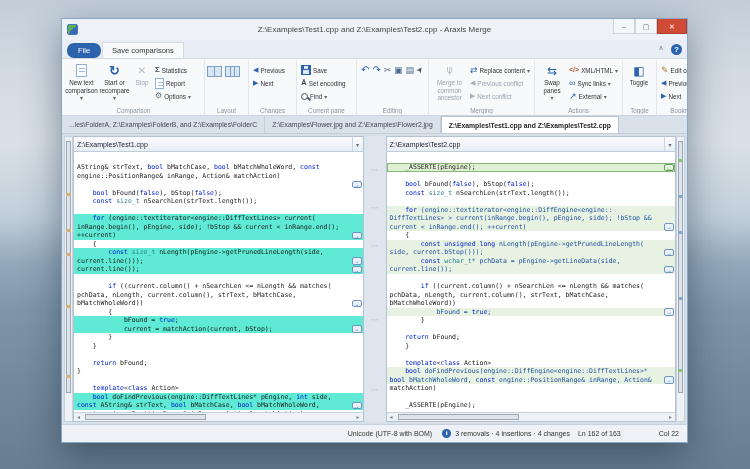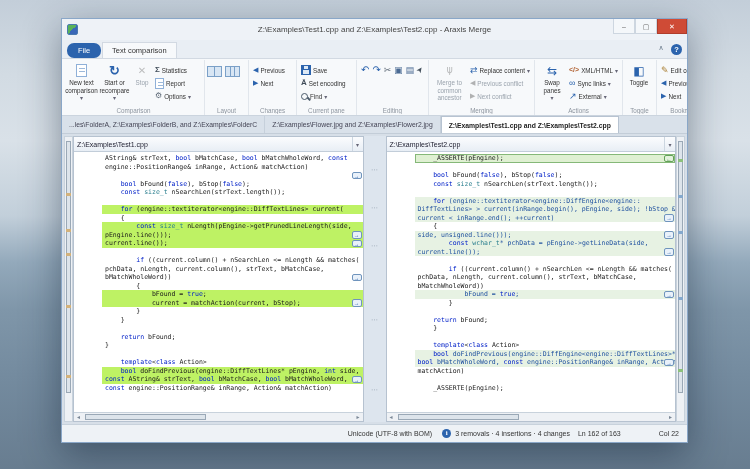--- a/index.html
+++ b/index.html
@@ -93,23 +93,23 @@
   
   .editor { flex:1 1 auto; display:flex; background:#d7dfe8; padding:2px; min-height:0; }
   .vscroll { flex:0 0 9px; background:#eef1f5; border:1px solid #c8d2dc; position:relative; }
   .vthumb { position:absolute; left:1px; right:1px; border:1px solid #9aa8b6; background:#dde4eb; }
   .ovmark { position:absolute; left:1px; right:1px; height:3px; }
   .mk-tan { background:#d3b27c; } .mk-grn { background:#8cc07c; } .mk-blu { background:#85a8cc; }
 
   .pane { flex:1 1 0; min-width:0; display:flex; flex-direction:column; border:1px solid #b6c2d0; background:#fff; }
   .pane-header { flex:0 0 15px; display:flex; align-items:center; background:linear-gradient(#fbfcfe,#e8eef5); border-bottom:1px solid #c2cdd9; font-size:7px; color:#223; padding-left:3px; }
   .hdr-dd { margin-left:auto; width:11px; height:100%; display:flex; align-items:center; justify-content:center; border-left:1px solid #ccd6e0; }
-  .code { flex:1 1 auto; overflow:hidden; padding-top:2px; font-family:"DejaVu Sans Mono",monospace; font-size:6.5px; line-height:8.5px; color:#1a1a1a;margin-left:28px; }
+  .code { flex:1 1 auto; overflow:hidden; padding-top:11px; font-family:"DejaVu Sans Mono",monospace; font-size:6.5px; line-height:8.5px; color:#1a1a1a; }
   .cl { height:8.5px; white-space:pre; position:relative; padding:0 14px 0 3px; overflow:hidden; }
-  .chg  { background:#bef264; }
+  .chg  { background:#5eead4; }
   .chgR { background:#e7f2e3; color:#1d4f9e; }
   .ins  { background:#dff0d2; box-shadow:inset 0 0 0 1px #85b878; }
   .kw { color:#0020c8; } .ty { color:#2b7f8f; }
   .mk { position:absolute; right:1px; top:0.5px; width:10px; height:7.5px; border-radius:2px; font-size:5.5px; line-height:7px; text-align:center; font-family:"Liberation Sans",sans-serif; }
   .mk-b2 { border:1px solid #6f94bd; background:#e9f1fa; color:#2b63ad; }
   .mk-g2 { border:1px solid #63a258; background:#e3f2dc; color:#2f7d2f; }
   .hscroll { flex:0 0 9px; border-top:1px solid #c8d2dc; background:#eef1f5; position:relative; }
   .harr { position:absolute; top:0; bottom:0; width:9px; color:#7a8796; font-size:6px; text-align:center; line-height:8px; }
   .harr.l { left:0; } .harr.l::after{content:"◂";} .harr.r { right:0; } .harr.r::after{content:"▸";}
   .hthumb { position:absolute; top:1px; bottom:1px; left:11px; width:42%; border:1px solid #9aa8b6; background:#dde4eb; }
@@ -143,21 +143,21 @@
             <i class="ico g-max"></i>
           </span>
         <span class="wbtn close">
             <i class="ico g-close"></i>
           </span>
       </span>
     </div>
 
     <div class="ribbon-tabs">
       <span class="file-btn">File</span>
-      <span class="rtab">Text comparison</span>
+      <span class="rtab">Save comparisons</span>
       <span class="rt-right">
         <span class="collapse-btn"><i class="ico g-collapse"></i></span>
         <span class="help-btn"><i class="ico g-help"></i></span>
       </span>
     </div>
 
     <div class="ribbon">
 
       <div class="rgroup" style="width:142px">
         <div class="bigbtn">
@@ -358,23 +358,25 @@
             </span>
         </div>
         <div class="code">
             <div class="cl"><span>AString&amp; strText, <span class="kw">bool</span> bMatchCase, <span class="kw">bool</span> bMatchWholeWord, <span class="kw">const</span></span></div>
             <div class="cl"><span>engine::PositionRange&amp; inRange, Action&amp; matchAction)</span></div>
             <div class="cl"><span></span><span class="mk mk-b2">→</span></div>
             <div class="cl"><span>    <span class="kw">bool</span> bFound(<span class="kw">false</span>), bStop(<span class="kw">false</span>);</span></div>
             <div class="cl"><span>    <span class="kw">const</span> <span class="ty">size_t</span> nSearchLen(strText.length());</span></div>
             <div class="cl"><span></span></div>
             <div class="cl chg"><span>    <span class="kw">for</span> (engine::textiterator&lt;engine::DiffTextLines&gt; current(</span></div>
+            <div class="cl chg"><span>inRange.begin(), pEngine, side); !bStop &amp;&amp; current &lt; inRange.end();</span></div>
+            <div class="cl chg"><span>++current)</span><span class="mk mk-b2">→</span></div>
             <div class="cl"><span>    {</span></div>
             <div class="cl chg"><span>        <span class="kw">const</span> <span class="ty">size_t</span> nLength(pEngine-&gt;getPrunedLineLength(side,</span></div>
-            <div class="cl chg"><span>pEngine.line()));</span><span class="mk mk-b2">→</span></div>
+            <div class="cl chg"><span>current.line()));</span><span class="mk mk-b2">→</span></div>
             <div class="cl chg"><span>current.line());</span><span class="mk mk-b2">→</span></div>
             <div class="cl"><span></span></div>
             <div class="cl"><span>        <span class="kw">if</span> ((current.column() + nSearchLen &lt;= nLength &amp;&amp; matches(</span></div>
             <div class="cl"><span>pchData, nLength, current.column(), strText, bMatchCase,</span></div>
             <div class="cl"><span>bMatchWholeWord))</span><span class="mk mk-b2">→</span></div>
             <div class="cl"><span>        {</span></div>
             <div class="cl chg"><span>            bFound = <span class="kw">true</span>;</span></div>
             <div class="cl chg"><span>            current = matchAction(current, bStop);</span><span class="mk mk-b2">→</span></div>
             <div class="cl"><span>        }</span></div>
             <div class="cl"><span>    }</span></div>
@@ -412,21 +414,22 @@
         <div class="code">
             <div class="cl ins"><span>    _ASSERTE(pEngine);</span><span class="mk mk-g2">←</span></div>
             <div class="cl"><span></span></div>
             <div class="cl"><span>    <span class="kw">bool</span> bFound(<span class="kw">false</span>), bStop(<span class="kw">false</span>);</span></div>
             <div class="cl"><span>    <span class="kw">const</span> <span class="ty">size_t</span> nSearchLen(strText.length());</span></div>
             <div class="cl"><span></span></div>
             <div class="cl chgR"><span>    <span class="kw">for</span> (engine::textiterator&lt;engine::DiffEngine&lt;engine::</span></div>
             <div class="cl chgR"><span>DiffTextLines&gt; &gt; current(inRange.begin(), pEngine, side); !bStop &amp;&amp;</span></div>
             <div class="cl chgR"><span>current &lt; inRange.end(); ++current)</span><span class="mk mk-b2">→</span></div>
             <div class="cl"><span>    {</span></div>
-            <div class="cl chgR"><span>side, unsigned.line()));</span><span class="mk mk-b2">→</span></div>
+            <div class="cl chgR"><span>        <span class="kw">const</span> <span class="kw">unsigned</span> <span class="kw">long</span> nLength(pEngine-&gt;getPrunedLineLength(</span></div>
+            <div class="cl chgR"><span>side, current.bStop()));</span><span class="mk mk-b2">→</span></div>
             <div class="cl chgR"><span>        <span class="kw">const</span> <span class="ty">wchar_t</span>* pchData = pEngine-&gt;getLineData(side,</span></div>
             <div class="cl chgR"><span>current.line());</span><span class="mk mk-b2">→</span></div>
             <div class="cl"><span></span></div>
             <div class="cl"><span>        <span class="kw">if</span> ((current.column() + nSearchLen &lt;= nLength &amp;&amp; matches(</span></div>
             <div class="cl"><span>pchData, nLength, current.column(), strText, bMatchCase,</span></div>
             <div class="cl"><span>bMatchWholeWord))</span></div>
             <div class="cl chgR"><span>            bFound = <span class="kw">true</span>;</span><span class="mk mk-b2">→</span></div>
             <div class="cl"><span>        }</span></div>
             <div class="cl"><span></span></div>
             <div class="cl"><span>    <span class="kw">return</span> bFound;</span></div>

